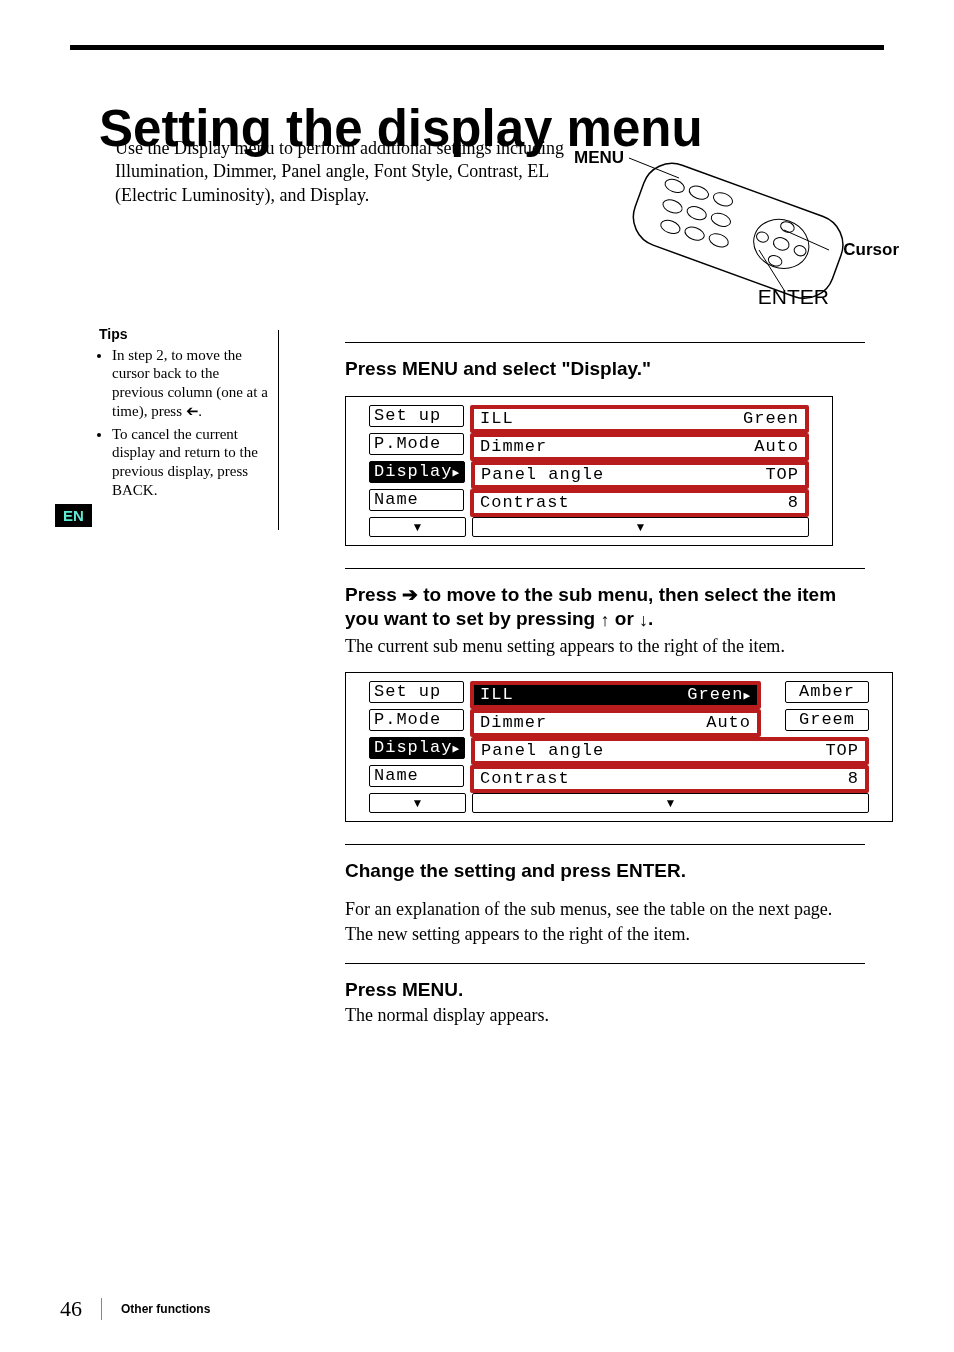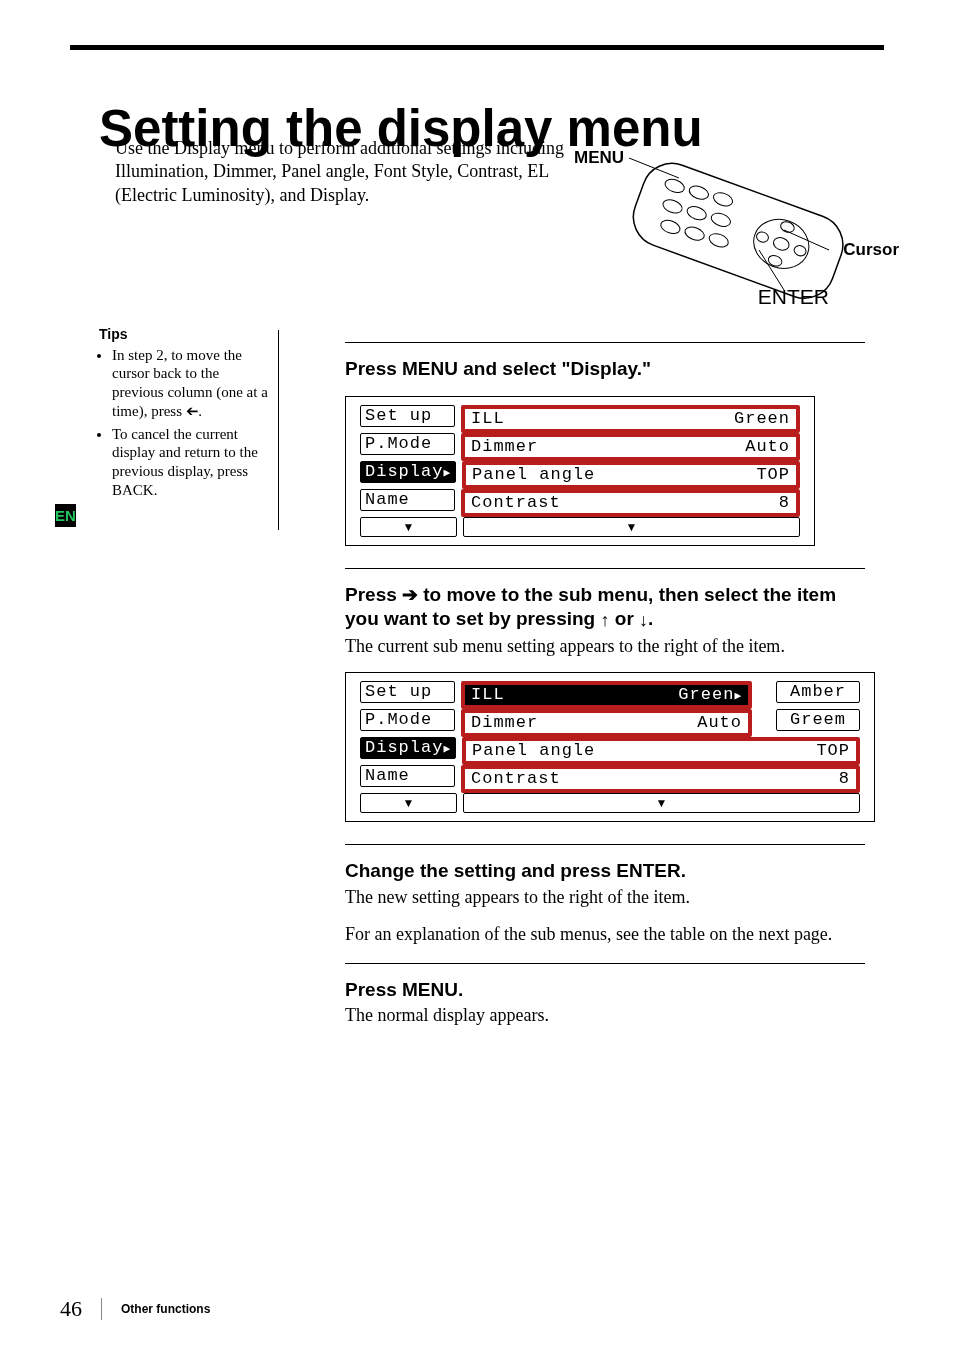--- a/index.html
+++ b/index.html
@@ -24,22 +24,22 @@
     top: 45px;
     height: 5px;
     background: #000;
   }
   
   .en-badge {
     position: absolute;
     left: 55px;
     top: 504px;
     background: #000;
-    color: #22c55e;
-    padding: 3px 0;
+    color: #5eead4;
+    padding: 3px 8px;
     font-family: Arial, Helvetica, sans-serif;
     font-weight: bold;
     font-size: 15px;
   }
   
   .title {
     position: absolute;
     left: 99px;
     top: 65px;
     font-size: 51px;
@@ -123,21 +123,21 @@
   }
   .back-arrow {
     display:inline-block; transform: scaleX(-1);
   }
 
   
   .lcd {
     margin-top: 14px;
     margin-bottom: 6px;
     border: 1.5px solid #000;
-    padding: 8px 14px;
+    padding: 8px 23px;
     width: 440px;
     position: relative;
   }
   .lcd.wide {
     width: 500px;
   }
   .row-pair {
     display:flex;
     gap: 6px;
     margin-bottom: 0px;
@@ -380,22 +380,22 @@
       </div>
       <div class="down-row">
         <div class="down-box" style="flex:0 0 95px">▼</div>
         <div class="down-box" style="flex:1">▼</div>
       </div>
     </div>
 
     <div class="rule" style="margin-top:22px;"></div>
 
     <div class="step-head">Change the setting and press ENTER.</div>
+    <div class="step-body" style="margin-top:14px;">For an explanation of the sub menus, see the table on the next page.</div>
     <div class="step-body">The new setting appears to the right of the item.</div>
-    <div class="step-body" style="margin-top:14px;">For an explanation of the sub menus, see the table on the next page.</div>
 
     <div class="rule light" style="margin-top:16px;"></div>
 
     <div class="step-head">Press MENU.</div>
     <div class="step-body">The normal display appears.</div>
   </div>
 
   <div class="footer">
     <span class="pgnum">46</span>
     <span class="divider"></span>

